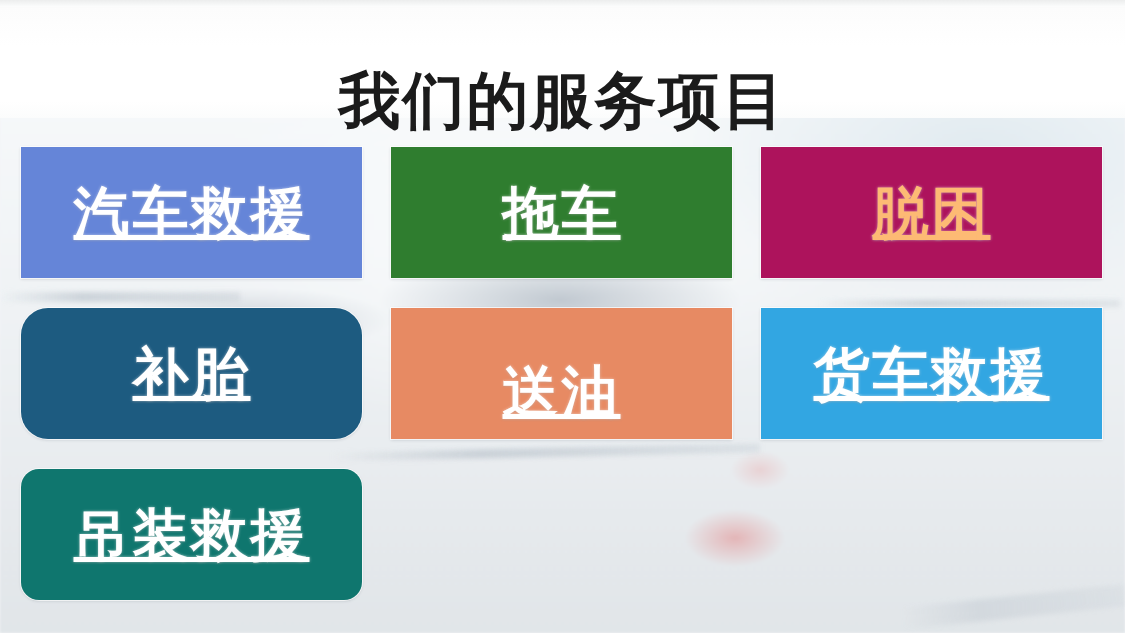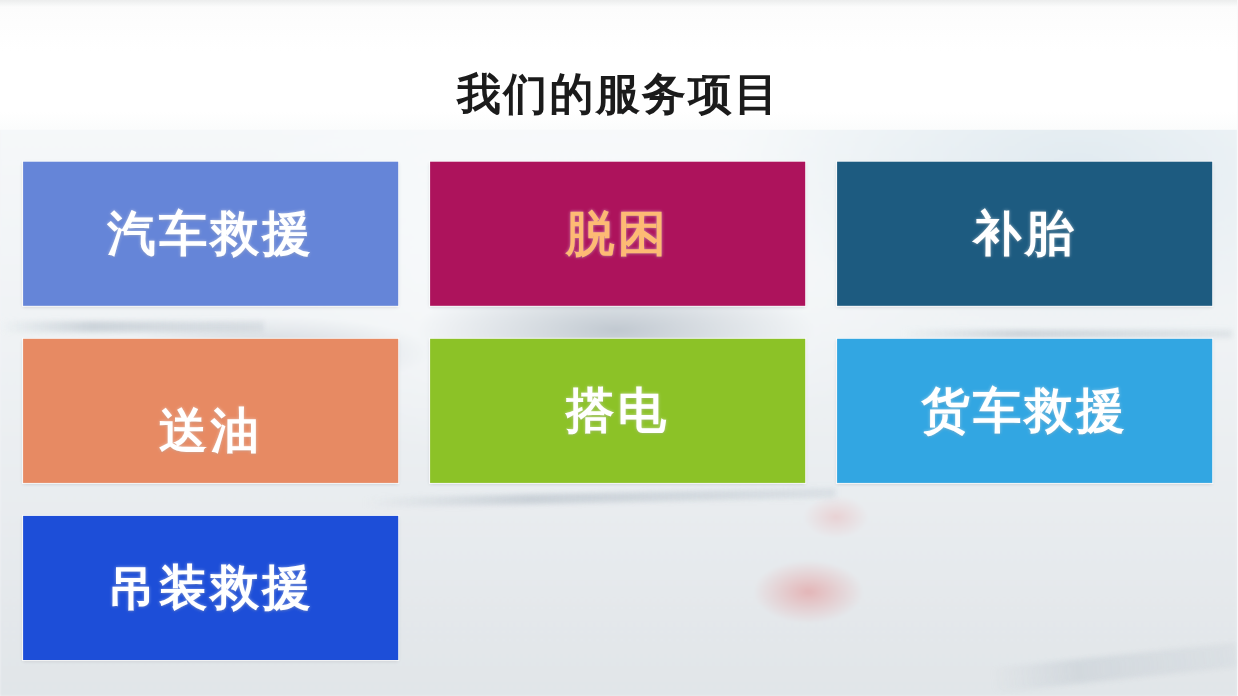--- a/index.html
+++ b/index.html
@@ -71,21 +71,21 @@
     z-index: 2;
     background: linear-gradient(to bottom, #eceded 0%, #f6f7f7 60%, #fdfdfd 100%);
   }
   .page-title {
     position: absolute;
     left: 0; top: 22px;
     width: 1125px;
     z-index: 3;
     text-align: center;
     color: #1b1b1b;
-    font-size: 40px;
+    font-size: 62px;
     font-weight: 700;
     letter-spacing: 2px;
     line-height: 74px;
     white-space: nowrap;
   }
 
   
   .grid {
     position: absolute;
     left: 21px;
@@ -102,26 +102,27 @@
   .tile {
     position: relative;
     display: flex;
     align-items: center;
     justify-content: center;
     box-shadow: 0 0 0 1px rgba(255,255,255,0.72), 0 1px 3px rgba(60,70,80,0.22);
     cursor: pointer;
   }
   .tile-label {
     color: #ffffff;
-    font-size: 44px;
+    font-size: 56px;
     font-weight: 700;
     letter-spacing: 3px;
     line-height: 1;
     white-space: nowrap;
     text-shadow: 0 0 3px rgba(255,255,255,0.55), 0 1px 2px rgba(0,0,0,0.14);
+    text-decoration: underline;
   }
 </style>
 </head>
 <body>
 
 <div id="root">
 
   <div class="bg-photo"></div>
   <div class="bg-streak streak-c"></div>
   <div class="bg-streak streak-b"></div>
@@ -130,33 +131,33 @@
 
   <div class="header-band"></div>
   <div class="top-hairline"></div>
 
   <h1 class="page-title">我们的服务项目</h1>
 
   <div class="grid">
       <div class="tile" style="background: rgb(101, 133, 216);">
         <span class="tile-label" style="color: rgb(255, 255, 255);">汽车救援</span>
       </div>
+      <div class="tile" style="background: rgb(47, 125, 47);">
+        <span class="tile-label" style="color: rgb(255, 255, 255);">拖车</span>
+      </div>
       <div class="tile" style="background: rgb(173, 19, 92);">
         <span class="tile-label" style="color: #fdba74;">脱困</span>
       </div>
-      <div class="tile" style="background: rgb(29, 91, 128);">
+      <div class="tile" style="background: rgb(29, 91, 128); border-radius: 27px;">
         <span class="tile-label" style="color: rgb(255, 255, 255);">补胎</span>
       </div>
       <div class="tile" style="background: rgb(231, 138, 99);">
         <span class="tile-label" style="color: rgb(255, 255, 255); margin-top: 37px;">送油</span>
       </div>
-      <div class="tile" style="background: rgb(140, 194, 39);">
-        <span class="tile-label" style="color: rgb(255, 255, 255);">搭电</span>
-      </div>
       <div class="tile" style="background: rgb(50, 166, 226);">
         <span class="tile-label" style="color: rgb(255, 255, 255);">货车救援</span>
       </div>
-      <div class="tile" style="background: #1d4ed8;">
+      <div class="tile" style="background: #0f766e; border-radius: 18px;">
         <span class="tile-label" style="color: rgb(255, 255, 255);">吊装救援</span>
       </div>
     </div>
 
 </div>
 
 </body></html>

